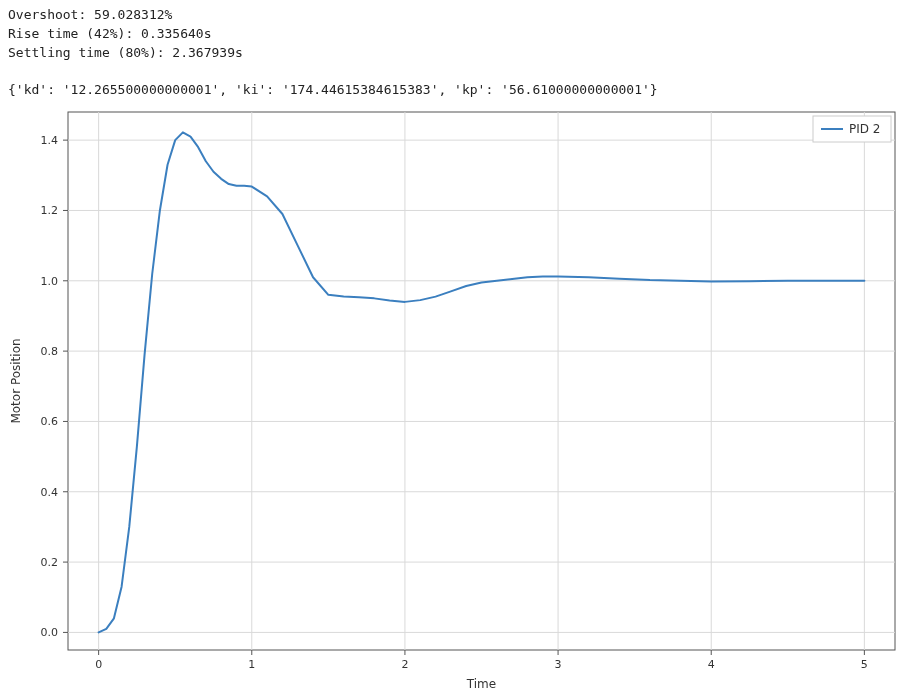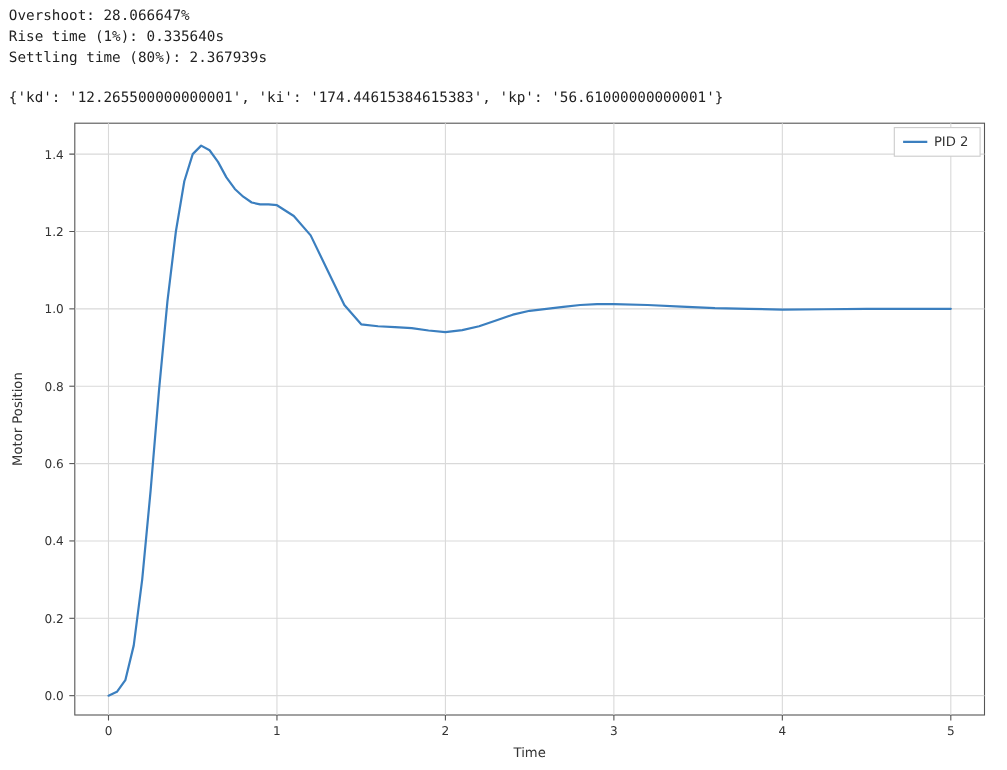--- a/index.html
+++ b/index.html
@@ -58,22 +58,22 @@
     fill: #333;
   }
   .legend-swatch {
     stroke: #3b7fbf;
     stroke-width: 2;
   }
 </style>
 </head>
 <body>
 
-<div class="output-text"><span>Overshoot: 28.066647%</span>
-<span>Rise time (1%): 0.335640s</span>
+<div class="output-text"><span>Overshoot: 59.028312%</span>
+<span>Rise time (42%): 0.335640s</span>
 <span>Settling time (80%): 2.367939s</span>
 
 <span>{'kd': '12.265500000000001', 'ki': '174.44615384615383', 'kp': '56.61000000000001'}</span></div>
 
 <div class="chart-wrap">
   <svg id="chart-svg" width="915" height="600">
       <rect x="68" y="10" width="827" height="538" fill="none" stroke="#555" stroke-width="1"></rect>
       <line x1="98.62962962962962" y1="10" x2="98.62962962962962" y2="548" class="grid-line"></line>
       <line x1="98.62962962962962" y1="548" x2="98.62962962962962" y2="553" class="tick-mark"></line>
       <text x="98.62962962962962" y="566" text-anchor="middle" class="tick-label">0</text>

